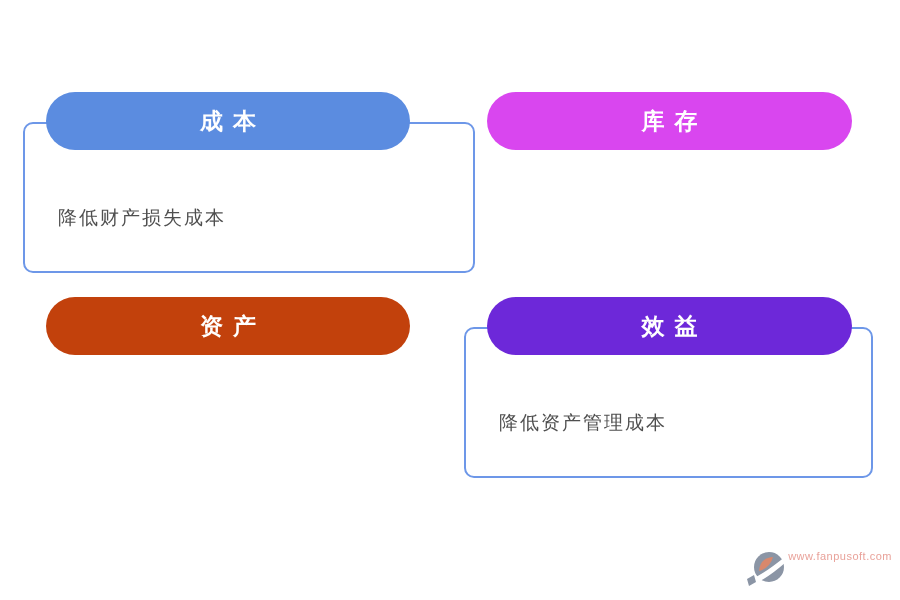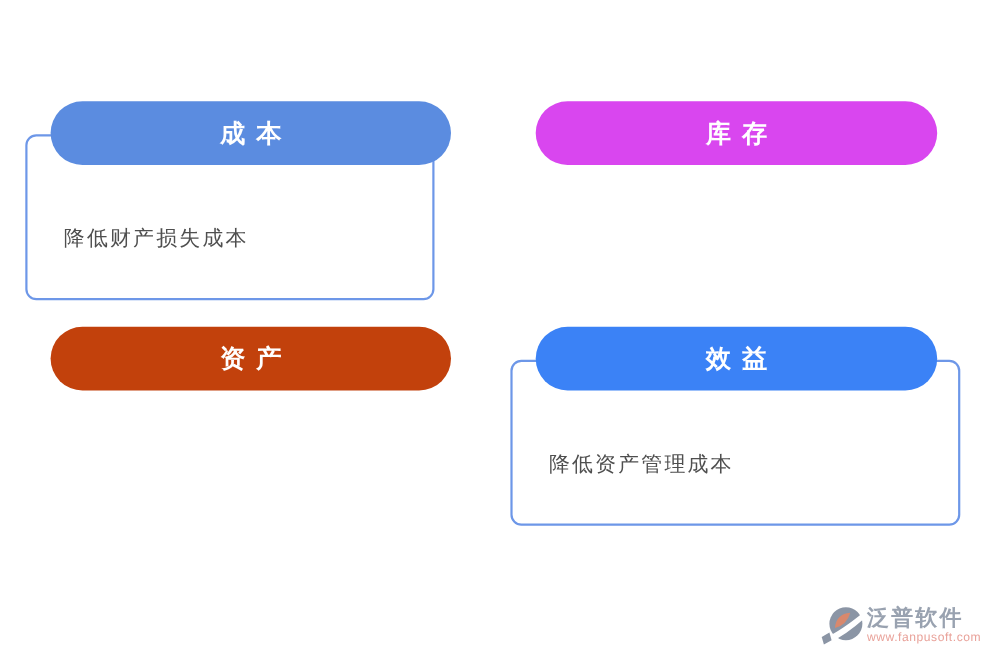--- a/index.html
+++ b/index.html
@@ -42,21 +42,21 @@
     font-size: 23px;
     font-weight: bold;
     letter-spacing: 10px;
     margin-right: -10px;
   }
   
   #group-cost      { left: 23px;  top: 92px;  width: 408px; height: 181px; }
   #group-inventory { left: 464px; top: 92px;  width: 409px; height: 181px; }
   #group-asset     { left: 23px;  top: 297px; width: 408px; height: 182px; }
   #group-benefit   { left: 464px; top: 297px; width: 409px; height: 182px; }
-  #group-cost .card, #group-asset .card { width: 372px; height: 151px; }
+  #group-cost .card, #group-asset .card { width: 452px; height: 151px; }
   #group-inventory .card, #group-benefit .card { width: 409px; height: 151px; }
   .pill-left  { left: 23px;  width: 364px; justify-content: center; }
   .pill-right { left: 23px;  width: 365px; }
 
   
   .logo {
     position: absolute;
     right: 8px;
     bottom: 10px;
     display: flex;
@@ -99,29 +99,28 @@
 <div class="card-group" id="group-asset">
   <div class="pill pill-left" style="background: #c2410c;">
     <span class="pill-label">资产</span>
   </div>
 </div>
 
 <div class="card-group" id="group-benefit">
   <div class="card">
     <div class="card-body-text">降低资产管理成本</div>
   </div>
-  <div class="pill pill-right" style="background: #3b82f6;">
+  <div class="pill pill-right" style="background: #6d28d9;">
     <span class="pill-label">效益</span>
   </div>
 </div>
 
 <div class="logo">
   <svg class="logo-icon" viewBox="0 0 40 40">
     <circle cx="23" cy="17" r="15" fill="#8b95a5"></circle>
     <path d="M4 30 Q 18 24 40 6 L 40 12 Q 22 28 8 34 Z" fill="#ffffff"></path>
     <path d="M13 21 Q 14 8 27 7 Q 24 18 13 21 Z" fill="#d9886c"></path>
     <polygon points="1,29 8,25 10,32 3,36" fill="#8b95a5"></polygon>
   </svg>
   <div class="logo-text-col">
-    <span class="logo-name">泛普软件</span>
     <span class="logo-url">www.fanpusoft.com</span>
   </div>
 </div>
 
 </body></html>

